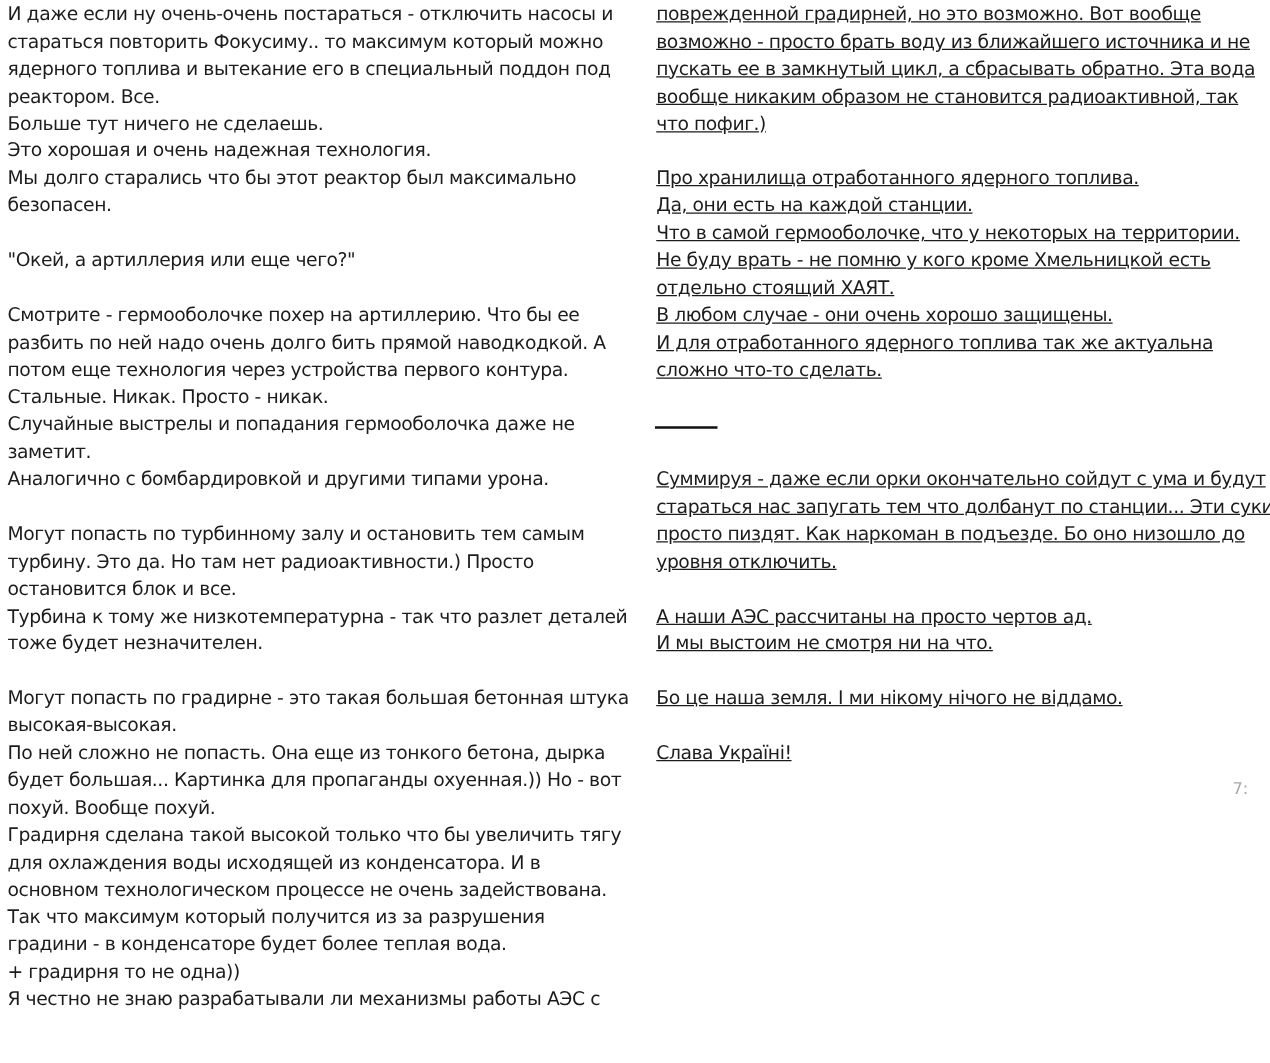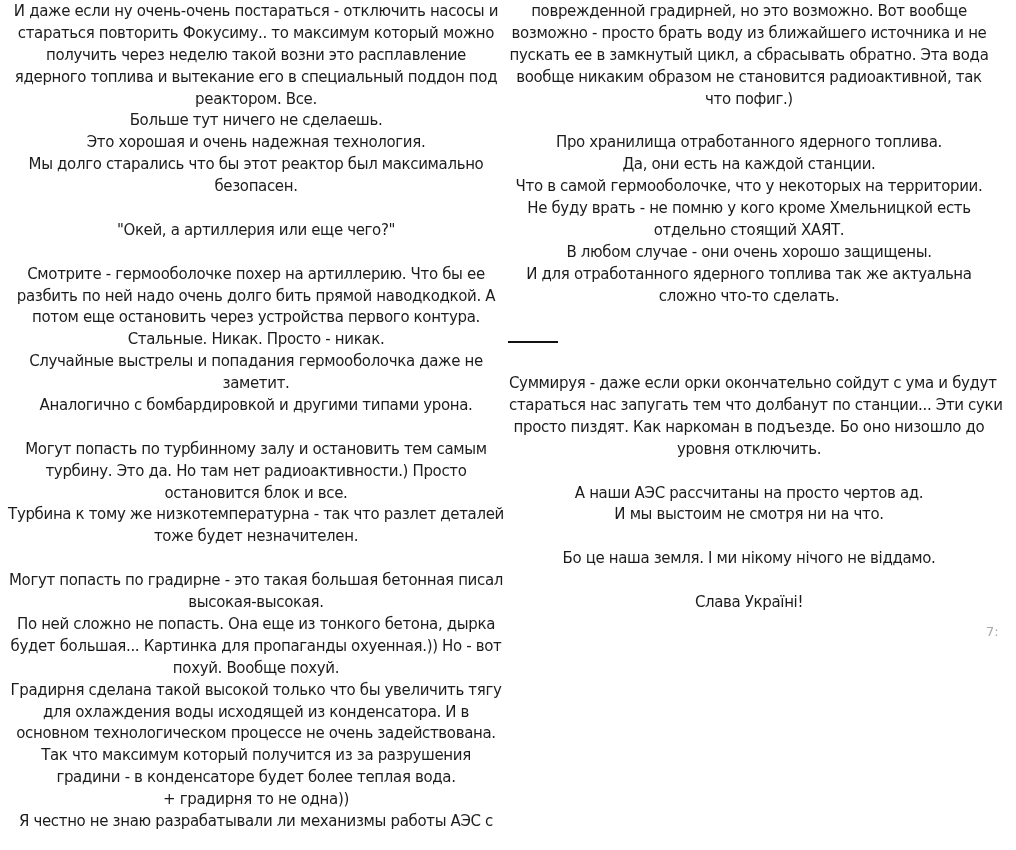--- a/index.html
+++ b/index.html
@@ -17,22 +17,22 @@
   }
   .column {
     position: absolute;
     top: 1px;
     font-size: 15px;
     line-height: 21.9px;
     letter-spacing: -0.35px;
     white-space: nowrap;
   }
   .col-left { left: 6px; width: 500px; }
-  .col-right { left: 509px; width: 480px; }
-  .line { display: block; height: 21.9px; text-align: center; }
+  .col-right { left: 525px; width: 480px; text-decoration: underline; }
+  .line { display: block; height: 21.9px; }
   .blank { display: block; height: 21.9px; }
   .separator {
     display: block;
     height: 21.9px;
     position: relative;
   }
   .separator::after {
     content: "";
     position: absolute;
     left: -1px;
@@ -49,45 +49,44 @@
     color: #a8a8a8;
     font-family: "DejaVu Sans", sans-serif;
   }
 </style>
 </head>
 <body>
 
 <div class="column col-left" id="col-left">
     <span class="line">И даже если ну очень-очень постараться - отключить насосы и</span>
     <span class="line">стараться повторить Фокусиму.. то максимум который можно</span>
-    <span class="line">получить через неделю такой возни это расплавление</span>
     <span class="line">ядерного топлива и вытекание его в специальный поддон под</span>
     <span class="line">реактором. Все.</span>
     <span class="line">Больше тут ничего не сделаешь.</span>
     <span class="line">Это хорошая и очень надежная технология.</span>
     <span class="line">Мы долго старались что бы этот реактор был максимально</span>
     <span class="line">безопасен.</span>
     <span class="blank"></span>
     <span class="line">"Окей, а артиллерия или еще чего?"</span>
     <span class="blank"></span>
     <span class="line">Смотрите - гермооболочке похер на артиллерию. Что бы ее</span>
     <span class="line">разбить по ней надо очень долго бить прямой наводкодкой. А</span>
-    <span class="line">потом еще остановить через устройства первого контура.</span>
+    <span class="line">потом еще технология через устройства первого контура.</span>
     <span class="line">Стальные. Никак. Просто - никак.</span>
     <span class="line">Случайные выстрелы и попадания гермооболочка даже не</span>
     <span class="line">заметит.</span>
     <span class="line">Аналогично с бомбардировкой и другими типами урона.</span>
     <span class="blank"></span>
     <span class="line">Могут попасть по турбинному залу и остановить тем самым</span>
     <span class="line">турбину. Это да. Но там нет радиоактивности.) Просто</span>
     <span class="line">остановится блок и все.</span>
     <span class="line">Турбина к тому же низкотемпературна - так что разлет деталей</span>
     <span class="line">тоже будет незначителен.</span>
     <span class="blank"></span>
-    <span class="line">Могут попасть по градирне - это такая большая бетонная писал</span>
+    <span class="line">Могут попасть по градирне - это такая большая бетонная штука</span>
     <span class="line">высокая-высокая.</span>
     <span class="line">По ней сложно не попасть. Она еще из тонкого бетона, дырка</span>
     <span class="line">будет большая... Картинка для пропаганды охуенная.)) Но - вот</span>
     <span class="line">похуй. Вообще похуй.</span>
     <span class="line">Градирня сделана такой высокой только что бы увеличить тягу</span>
     <span class="line">для охлаждения воды исходящей из конденсатора. И в</span>
     <span class="line">основном технологическом процессе не очень задействована.</span>
     <span class="line">Так что максимум который получится из за разрушения</span>
     <span class="line">градини - в конденсаторе будет более теплая вода.</span>
     <span class="line">+ градирня то не одна))</span>

